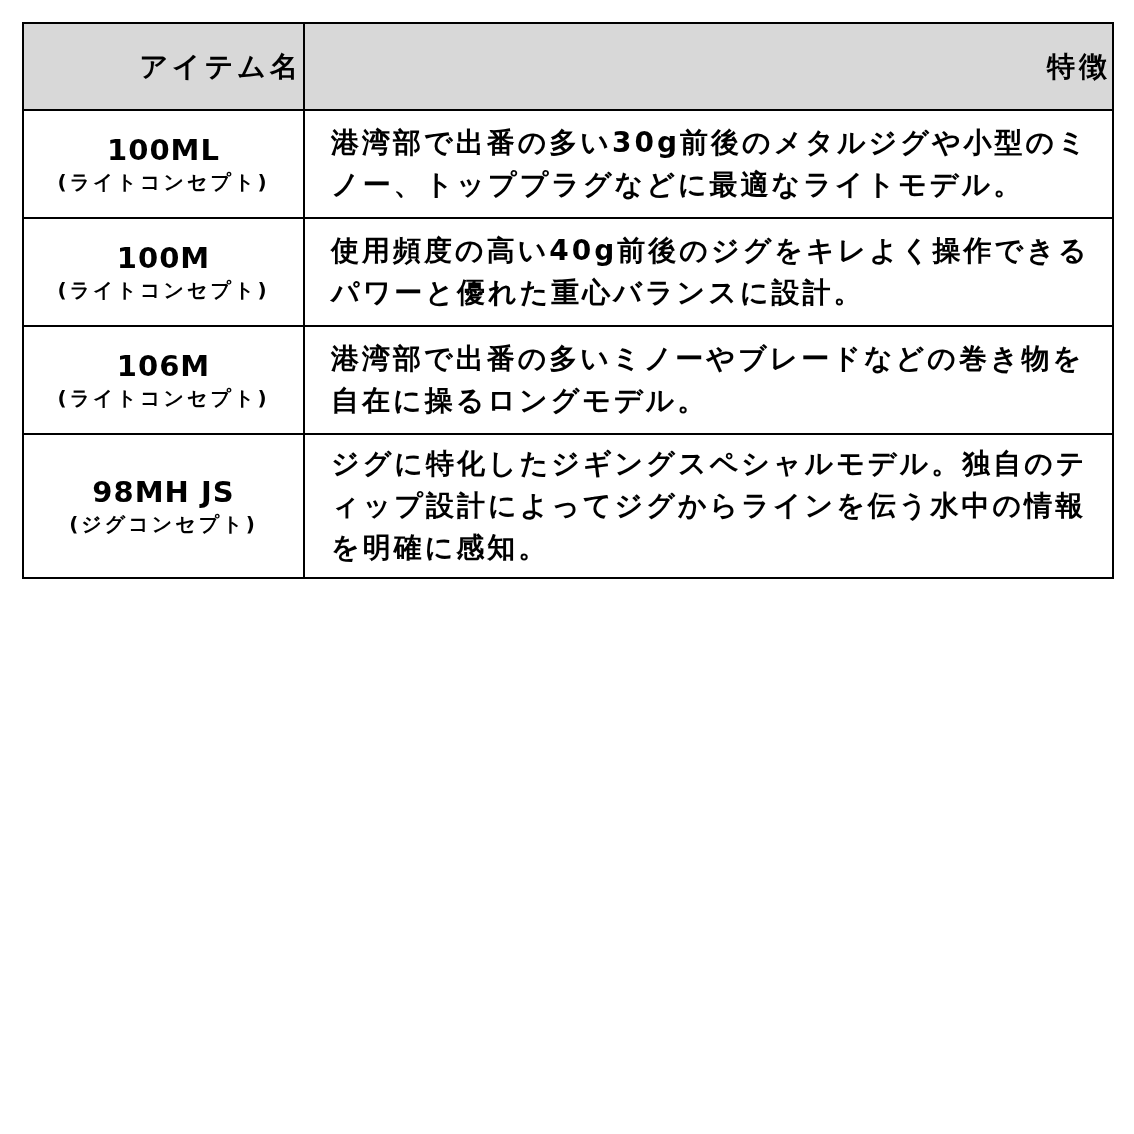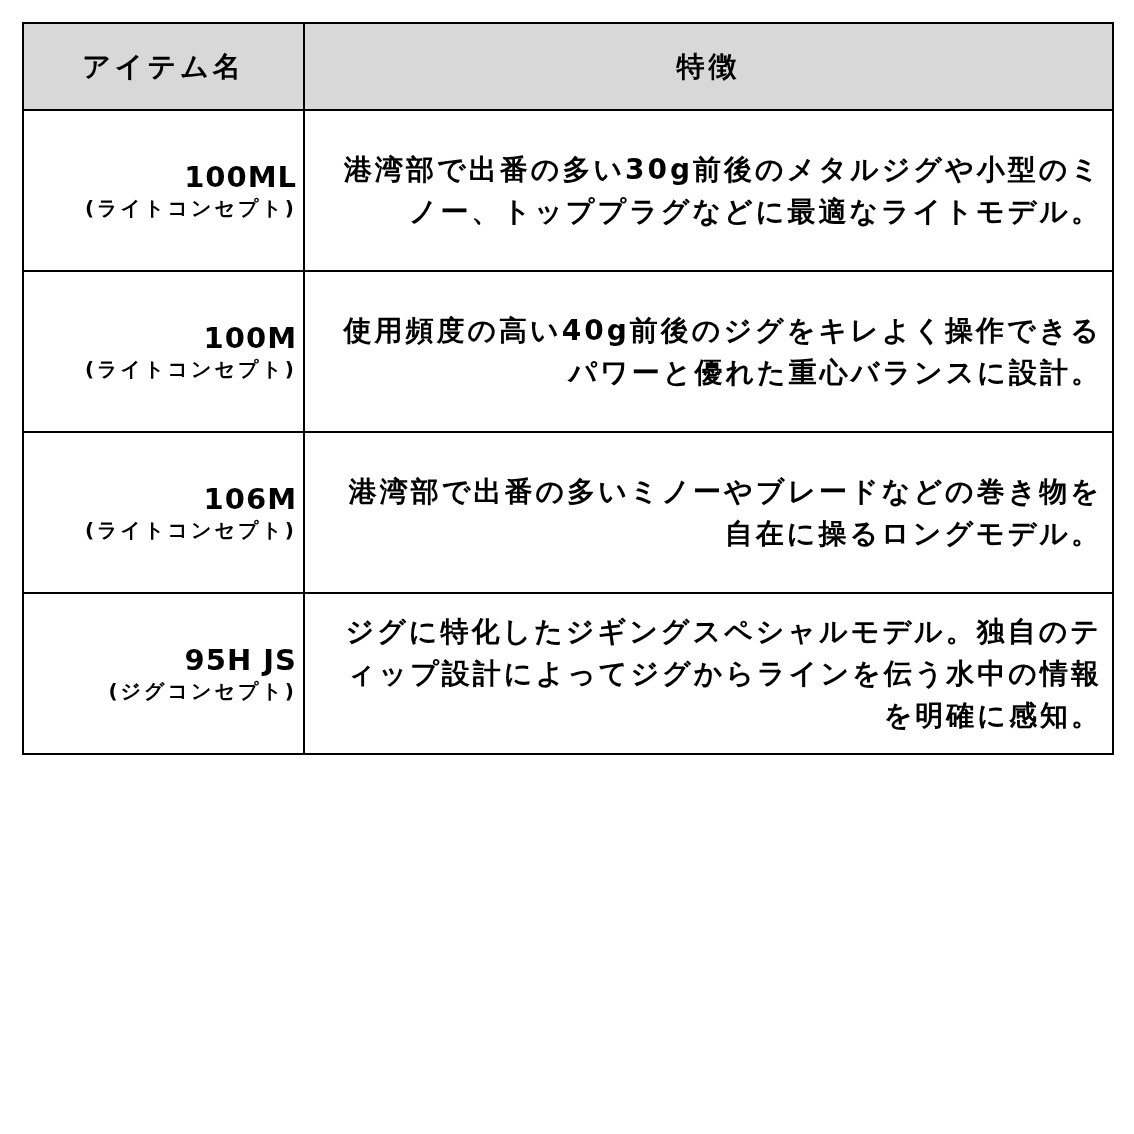--- a/index.html
+++ b/index.html
@@ -38,25 +38,24 @@
     border: 2px solid #000000;
     box-sizing: border-box;
     font-weight: bold;
     vertical-align: middle;
   }
   .variation-table thead th {
     background: #d8d8d8;
     height: 87px;
     font-size: 28px;
     letter-spacing: 4px;
-    text-align: center;
+    text-align: right;
   }
   .variation-table tbody td {
-    height: 161px;
-    text-align: right;
+    height: 108px;
   }
   td.cell-name {
     text-align: center;
     padding: 4px 6px;
   }
   td.cell-name .model {
     font-size: 29px;
     letter-spacing: 1px;
     line-height: 1.25;
   }
@@ -107,20 +106,20 @@
       </tr>
       <tr>
         <td class="cell-name">
           <div class="model">106M</div>
           <div class="concept">(ライトコンセプト)</div>
         </td>
         <td class="cell-feature">港湾部で出番の多いミノーやブレードなどの巻き物を自在に操るロングモデル。</td>
       </tr>
       <tr>
         <td class="cell-name">
-          <div class="model">95H JS</div>
+          <div class="model">98MH JS</div>
           <div class="concept">(ジグコンセプト)</div>
         </td>
         <td class="cell-feature">ジグに特化したジギングスペシャルモデル。独自のティップ設計によってジグからラインを伝う水中の情報を明確に感知。</td>
       </tr>
     </tbody>
   </table>
 </div>
 
 </body></html>

